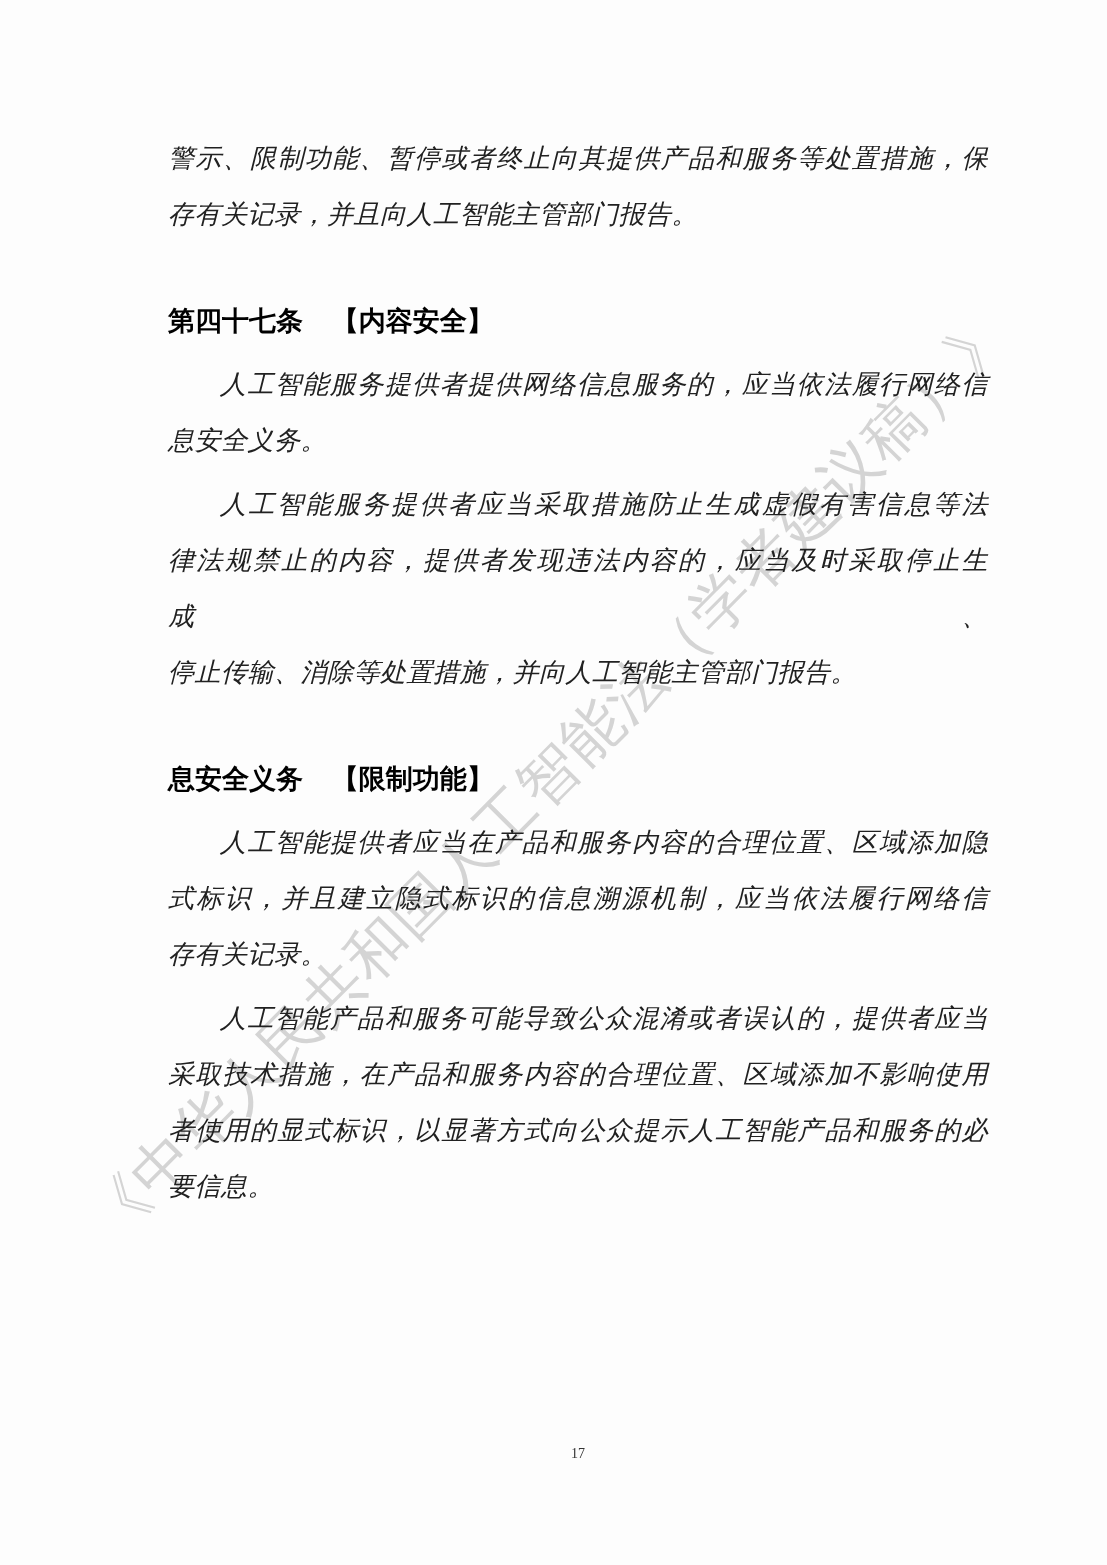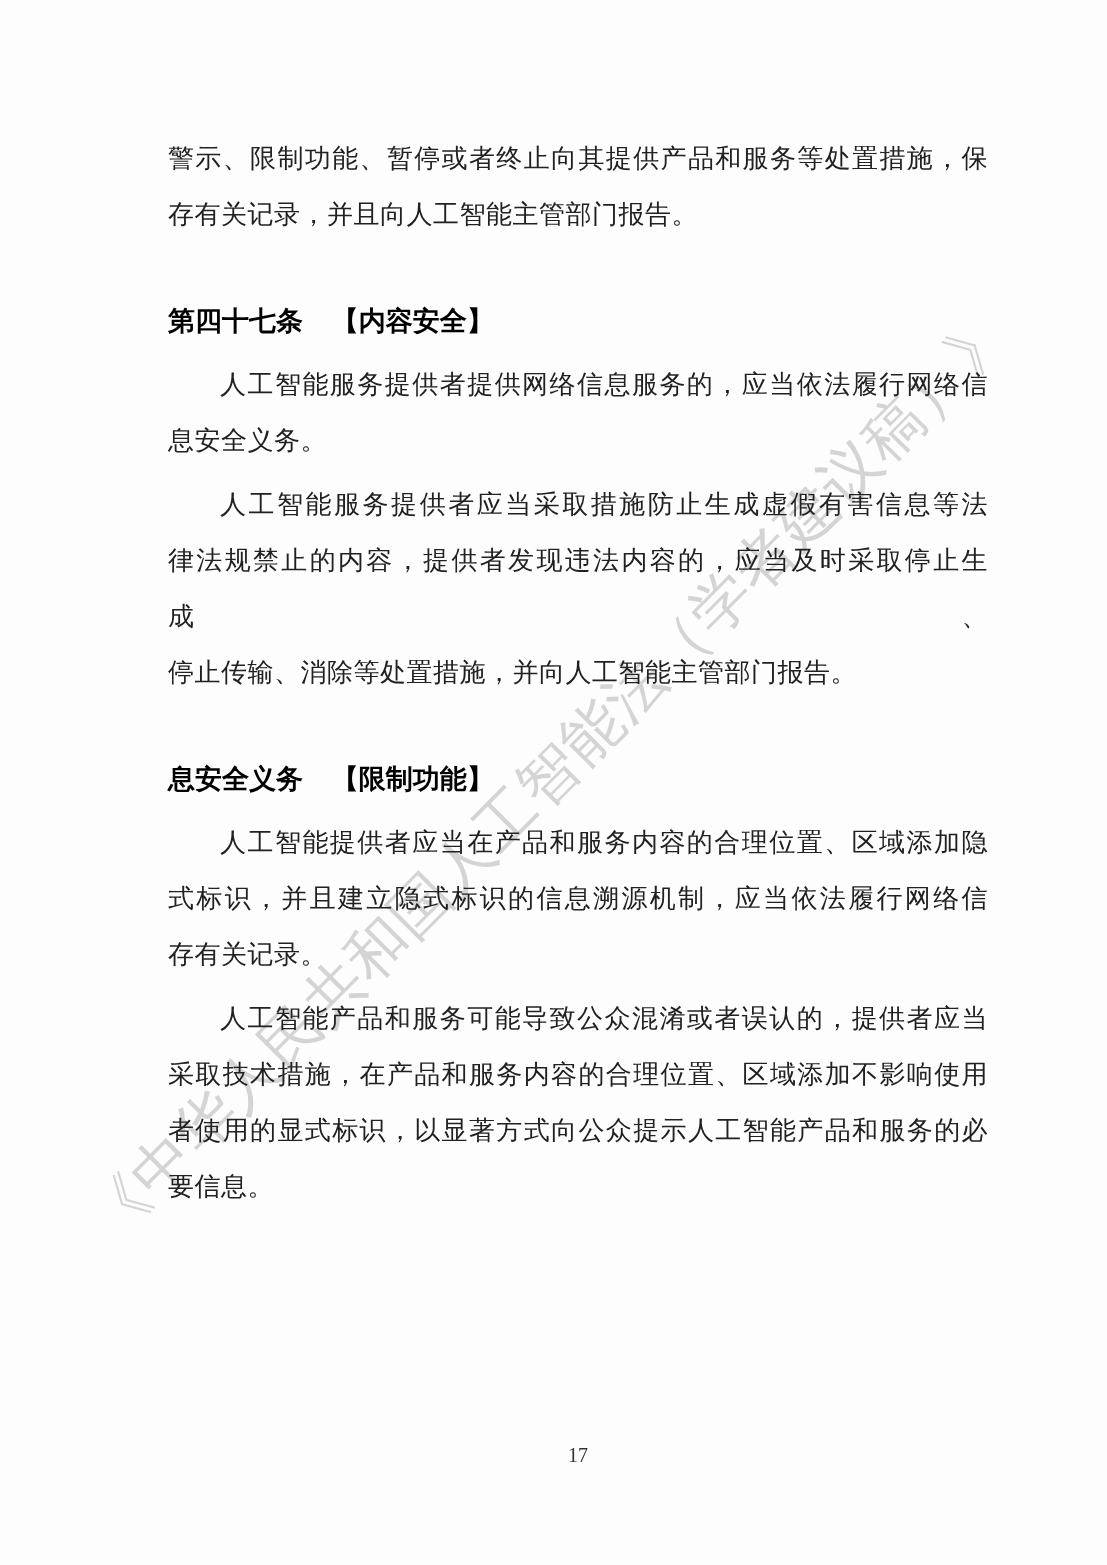--- a/index.html
+++ b/index.html
@@ -40,20 +40,21 @@
   .para {
     margin: 8px 0 0 0;
     padding: 0;
   }
   .line {
     display: block;
     font-size: 26px;
     line-height: 56px;
     color: #212121;
     letter-spacing: 0.5px;
+    font-style: italic;
   }
   
   .line.fill {
     text-align: justify;
     text-align-last: justify;
   }
   
   .line.indent { text-indent: 52px; }
   .heading {
     margin: 50px 0 0 0;
@@ -69,21 +70,21 @@
   }
   .footer {
     position: absolute;
     left: 168px;
     width: 820px;
     top: 1444px;
     text-align: center;
     z-index: 1;
   }
   .page-number {
-    font-size: 20px;
+    font-size: 14px;
     color: #333333;
     font-family: "Liberation Serif", "DejaVu Serif", serif;
   }
 </style>
 </head>
 <body>
 
 <div class="page">
 
   <div class="watermark">《中华人民共和国人工智能法（学者建议稿）》</div>

